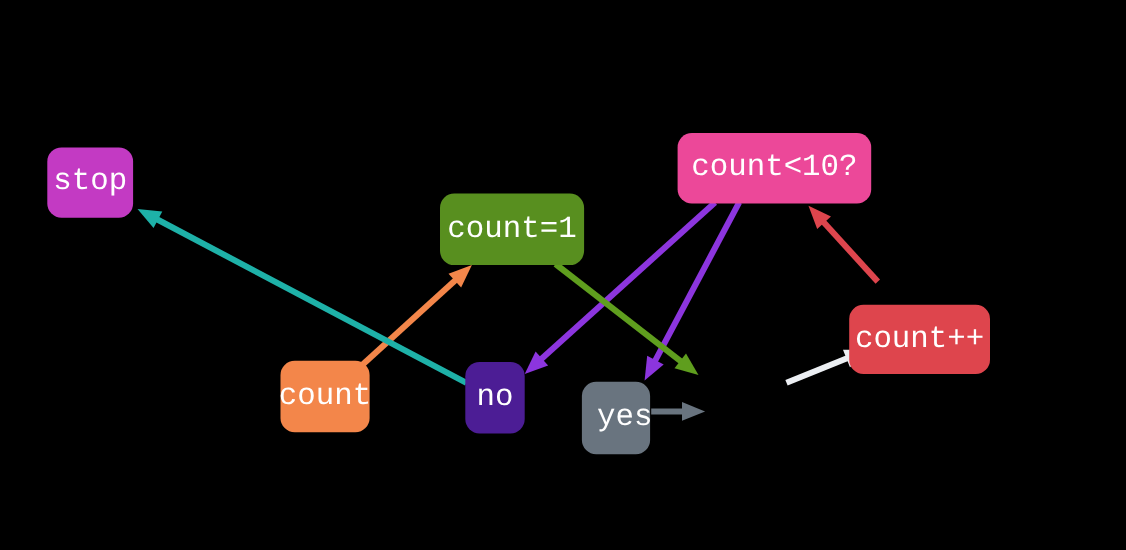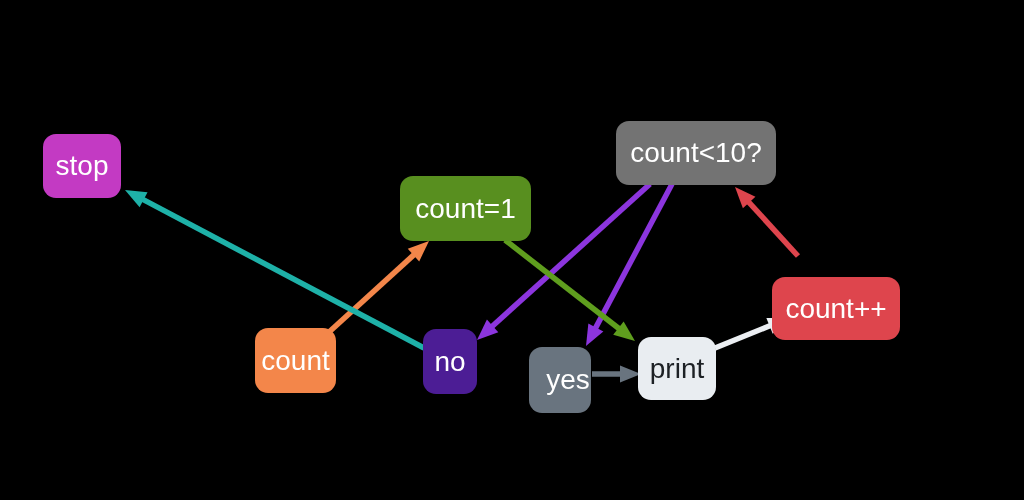--- a/index.html
+++ b/index.html
@@ -33,20 +33,21 @@
     position: absolute;
     border-radius: 13px;
     display: flex;
     align-items: center;
     justify-content: center;
     font-size: 28px;
     line-height: 1;
     box-sizing: border-box;
     cursor: default;
     user-select: none;
+    font-family: Liberation Mono, monospace;
   }
   .node span {
     white-space: nowrap;
   }
 </style>
 </head>
 <body>
 
 <div id="canvas" style="background: rgb(0, 0, 0);">
   <svg id="edges-layer" width="1024" height="500" viewBox="0 0 1024 500" xmlns="http://www.w3.org/2000/svg">
@@ -67,32 +68,29 @@
       <line x1="798" y1="256" x2="747.136848552384" y2="200.29273889070626" stroke="#de454d" stroke-width="5.5"></line>
       <polygon points="735,187 755.4367833428371,196.7769057783093 742.8825299460589,208.23948496667197" fill="#de454d"></polygon>
     </svg>
   <div id="nodes-layer">
       <div class="node" style="left: 43px; top: 134px; width: 78px; height: 64px; background: rgb(195, 58, 195); color: rgb(255, 255, 255);">
         <span>stop</span>
       </div>
       <div class="node" style="left: 400px; top: 176px; width: 131px; height: 65px; background: rgb(88, 143, 31); color: rgb(255, 255, 255);">
         <span>count=1</span>
       </div>
-      <div class="node" style="left: 616px; top: 121px; width: 160px; height: 64px; background: #737373; color: rgb(255, 255, 255); justify-content: center;">
+      <div class="node" style="left: 616px; top: 121px; width: 176px; height: 64px; background: #ec4899; color: rgb(255, 255, 255); justify-content: center;">
         <span>count&lt;10?</span>
       </div>
       <div class="node" style="left: 772px; top: 255px; width: 128px; height: 63px; background: rgb(222, 69, 77); color: rgb(255, 255, 255); margin-top: 22px;">
         <span>count++</span>
       </div>
       <div class="node" style="left: 255px; top: 328px; width: 81px; height: 65px; background: rgb(243, 134, 74); color: rgb(255, 255, 255);">
         <span>count</span>
       </div>
       <div class="node" style="left: 423px; top: 329px; width: 54px; height: 65px; background: #4c1d95; color: rgb(255, 255, 255);">
         <span>no</span>
       </div>
       <div class="node" style="left: 529px; top: 347px; width: 62px; height: 66px; background: rgb(105, 116, 127); color: rgb(255, 255, 255); padding-left: 16px;">
         <span>yes</span>
       </div>
-      <div class="node" style="left: 638px; top: 337px; width: 78px; height: 63px; background: rgb(233, 237, 241); color: rgb(29, 33, 37);">
-        <span>print</span>
-      </div>
     </div>
 </div>
 
 </body></html>

